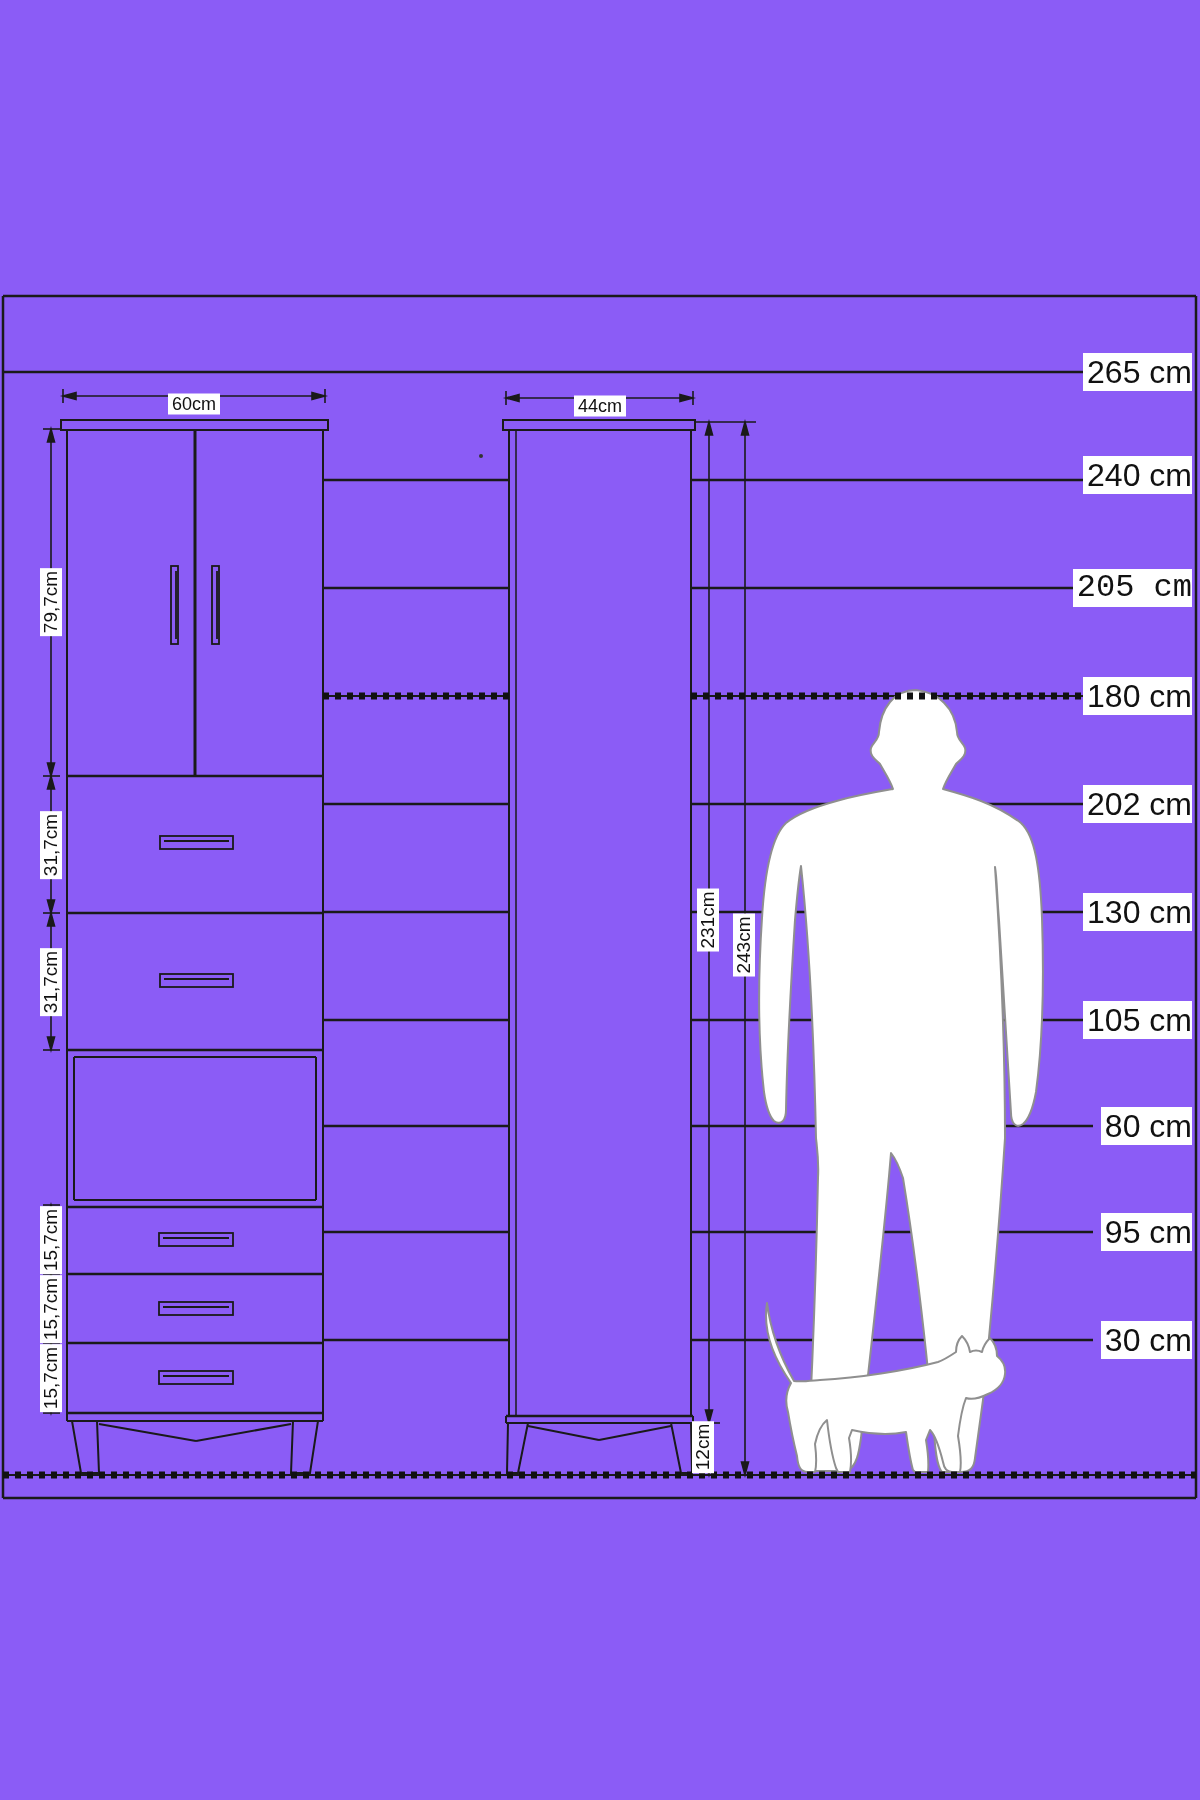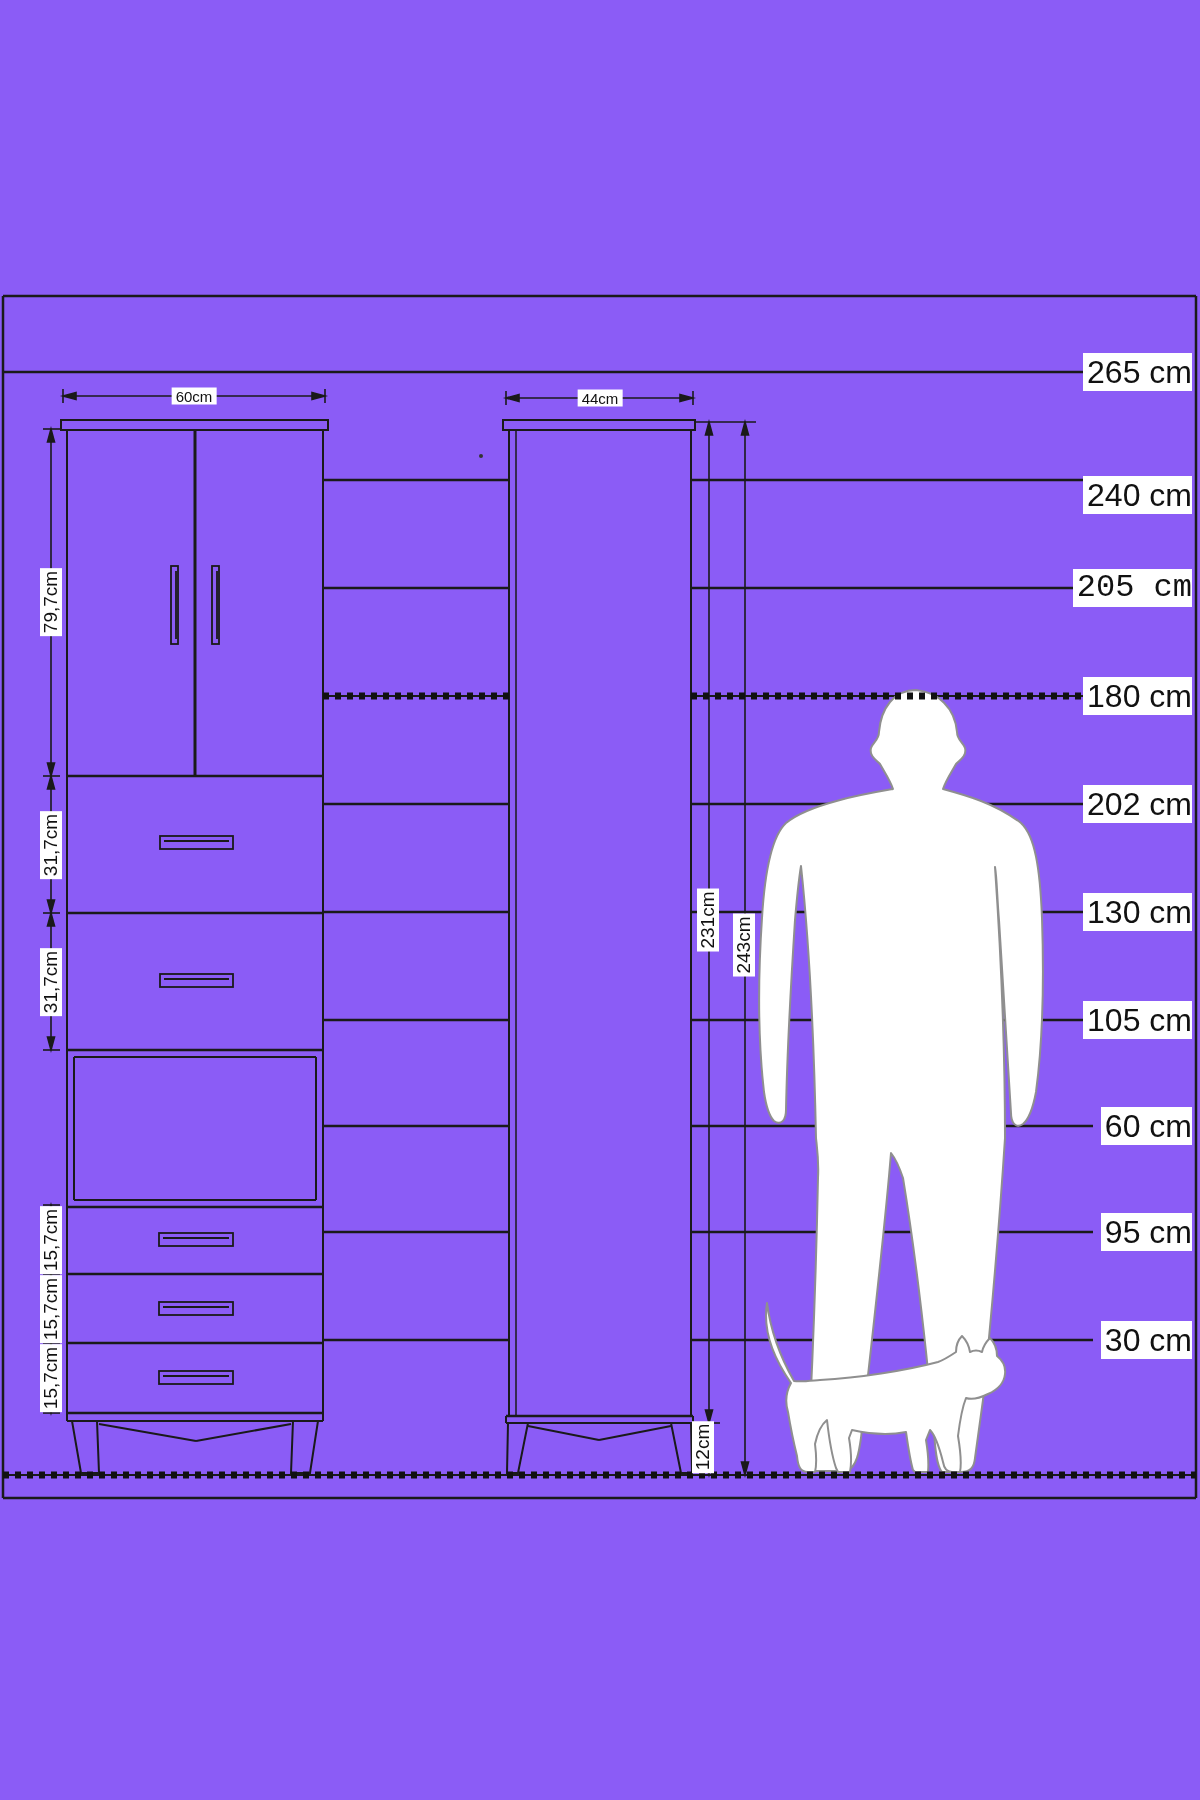--- a/index.html
+++ b/index.html
@@ -17,24 +17,25 @@
     height:38px;line-height:38px;
     font-size:32px;color:#111;
     text-align:right;
     background:#fff;
     padding-left:4px;
     white-space:nowrap;
   }
   .dim-label{
     position:absolute;
     transform:translate(-50%,-50%);
-    font-size:15px;color:#111;
+    font-size:18px;color:#111;
     background:#fff;
     padding:0 4px;
     white-space:nowrap;
+    margin-top:8px;
   }
   .dim-label-rot{
     position:absolute;
     transform:translate(-50%,-50%) rotate(-90deg);
     font-size:19px;color:#111;
     background:#fff;
     padding:0 3px;
     white-space:nowrap;
   }
 </style>
@@ -288,27 +289,27 @@
     </g>
 
     <g stroke="#111" fill="none">
       <line x1="323" y1="696" x2="509" y2="696" stroke-width="7" stroke-dasharray="6 6"></line>
       <line x1="691" y1="696" x2="1093" y2="696" stroke-width="7" stroke-dasharray="6 6"></line>
       <line x1="3" y1="1475" x2="1196" y2="1475" stroke-width="7" stroke-dasharray="6 6"></line>
     </g>
   </svg>
 
   <div class="scale-label" style="top:353px;">265 cm</div>
-  <div class="scale-label" style="top:476px;margin-left:42px;">240 cm</div>
+  <div class="scale-label" style="top:456px;margin-left:42px;">240 cm</div>
   <div class="scale-label" style="top:569px;font-family:Liberation Mono, monospace;">205 cm</div>
   <div class="scale-label" style="top:677px;text-align:right;">180 cm</div>
   <div class="scale-label" style="top:785px;">202 cm</div>
   <div class="scale-label" style="top:893px;">130 cm</div>
   <div class="scale-label" style="top:1001px;">105 cm</div>
-  <div class="scale-label" style="top:1107px;">60 cm</div>
+  <div class="scale-label" style="top:1107px;">80 cm</div>
   <div class="scale-label" style="top:1213px;">95 cm</div>
   <div class="scale-label" style="top:1321px;text-align:center;">30 cm</div>
 
   <div class="dim-label" style="left:194px;top:396px;">60cm</div>
   <div class="dim-label" style="left:600px;top:398px;">44cm</div>
 
   <div class="dim-label-rot" style="left:51px;top:602px;">79,7cm</div>
   <div class="dim-label-rot" style="left:51px;top:845px;">31,7cm</div>
   <div class="dim-label-rot" style="left:51px;top:982px;">31,7cm</div>
   <div class="dim-label-rot" style="left:51px;top:1240px;">15,7cm</div>

